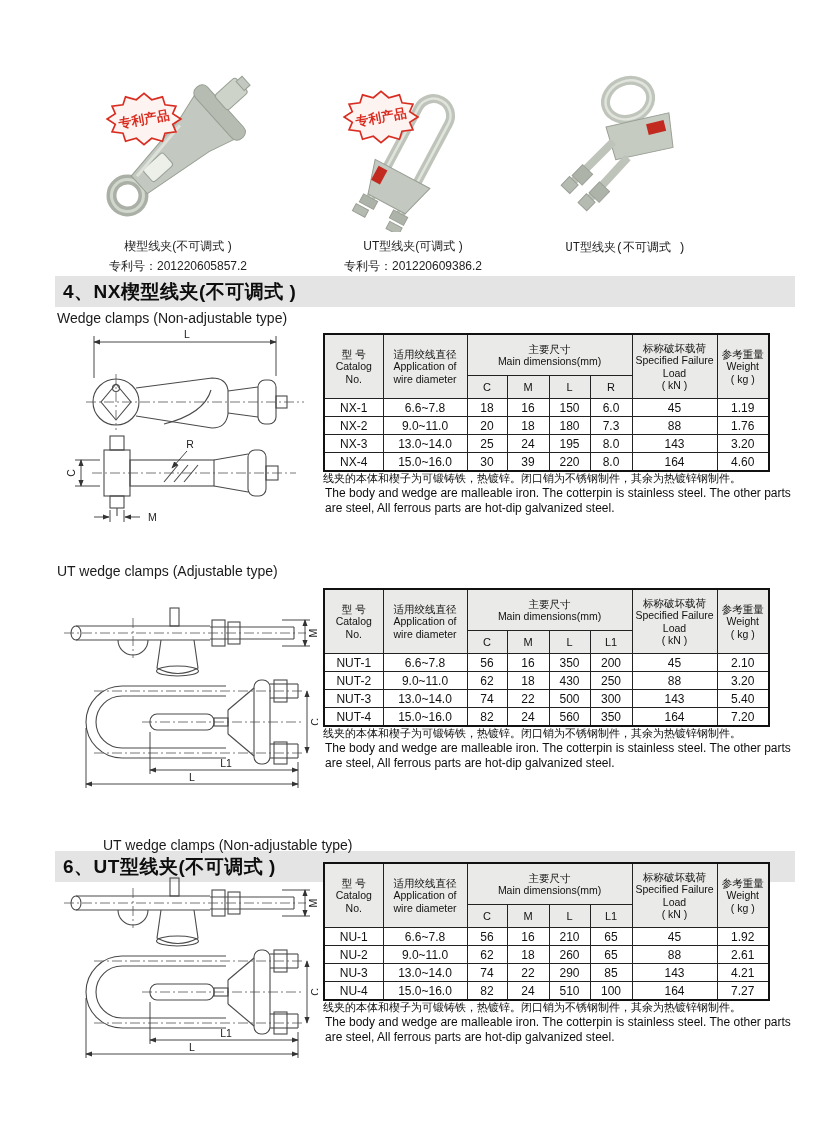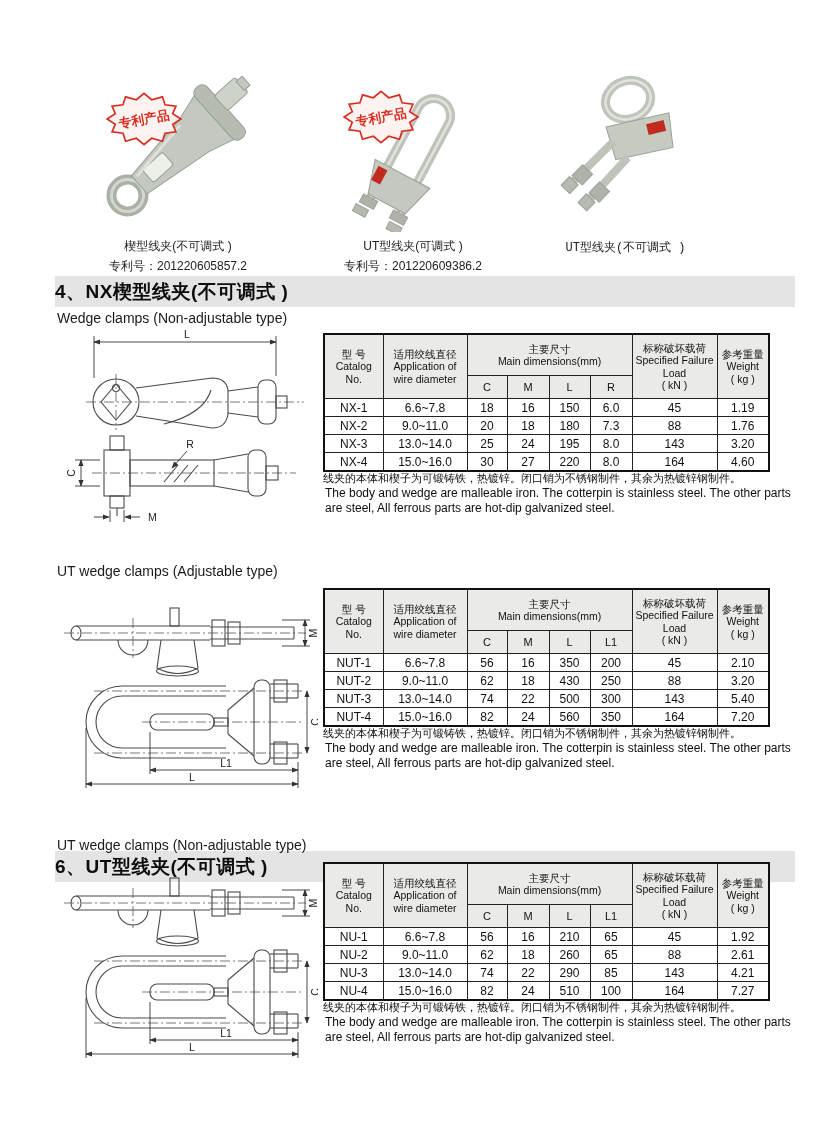--- a/index.html
+++ b/index.html
@@ -2,21 +2,21 @@
 <html><head>
 <meta charset="utf-8">
 <style>
   html,body{margin:0;padding:0;background:#fff;}
   .canvas{position:relative;width:827px;height:1122px;background:#ffffff;overflow:hidden;
           font-family:"Liberation Sans","DejaVu Sans",sans-serif;color:#111;}
   .abs{position:absolute;}
   svg text{font-family:"Liberation Sans","DejaVu Sans",sans-serif;}
   
   .sec-bar{left:55px;width:740px;height:31px;background:#e4e4e4;}
-  .sec-title{line-height:31px;padding-left:0;font-size:19px;font-weight:bold;color:#0d0d0d;letter-spacing:0.5px;}
+  .sec-title{line-height:31px;padding-left:8px;font-size:19px;font-weight:bold;color:#0d0d0d;letter-spacing:0.5px;}
   .sec-sub{left:57px;font-size:14px;color:#1a1a1a;}
   
   .prod{top:68px;height:215px;text-align:center;}
   .prod-cap{font-size:12px;color:#222;margin-top:2px;}
   .prod-pat{font-size:12px;color:#222;margin-top:3px;}
   
   table.spec{border-collapse:collapse;table-layout:fixed;background:#fff;border:2px solid #111;}
   .spec th,.spec td{border:1px solid #222;padding:0 1px;text-align:center;vertical-align:middle;overflow:hidden;}
   .spec thead th{background:#eaeae8;font-weight:normal;font-size:10.5px;line-height:1.18;}
   .spec .h1 th{height:40px;}
@@ -220,21 +220,21 @@
           <td>24</td>
           <td>195</td>
           <td>8.0</td>
           <td>143</td>
           <td>3.20</td>
         </tr>
       <tr>
           <td>NX-4</td>
           <td>15.0~16.0</td>
           <td>30</td>
-          <td>27</td>
+          <td>39</td>
           <td>220</td>
           <td>8.0</td>
           <td>164</td>
           <td>4.60</td>
         </tr>
     </tbody>
   </table>
   <div class="abs note-zh" style="left:323px;top:471px;">线夹的本体和楔子为可锻铸铁，热镀锌。闭口销为不锈钢制件，其余为热镀锌钢制件。</div>
   <div class="abs note-en" style="left:325px;top:486px;">The body and wedge are malleable iron. The cotterpin is stainless steel. The other parts
 are steel, All ferrous parts are hot-dip galvanized steel.</div>
@@ -369,21 +369,21 @@
         </tr>
     </tbody>
   </table>
   <div class="abs note-zh" style="left:323px;top:726px;">线夹的本体和楔子为可锻铸铁，热镀锌。闭口销为不锈钢制件，其余为热镀锌钢制件。</div>
   <div class="abs note-en" style="left:325px;top:741px;">The body and wedge are malleable iron. The cotterpin is stainless steel. The other parts
 are steel, All ferrous parts are hot-dip galvanized steel.</div>
 
   <div class="abs sec-bar" style="top:851px;">
     <div class="sec-title">6、UT型线夹(不可调式 )</div>
   </div>
-  <div class="abs sec-sub" style="top:837px;">UT wedge clamps (Non-adjustable type)</div>
+  <div class="abs sec-sub" style="top:837px;margin-left:46px;">UT wedge clamps (Non-adjustable type)</div>
 
   <svg class="abs" style="left:58px;top:862px" width="260" height="200" viewBox="0 0 260 200">
     <ellipse class="oln" cx="18" cy="41" rx="5" ry="7"></ellipse>
     <line class="oln" x1="18" y1="34" x2="152" y2="34"></line>
     <line class="oln" x1="18" y1="48" x2="152" y2="48"></line>
     <line class="cl" x1="6" y1="41" x2="248" y2="41"></line>
     <path class="oln" d="M60,48 A15,15 0 0 0 90,48"></path>
     <line class="cl" x1="75" y1="26" x2="75" y2="66"></line>
     <rect class="oln" x="112" y="16" width="9" height="18"></rect>
     <path class="oln" d="M103,48 L99,76 Q120,87 140,76 L136,48"></path>

